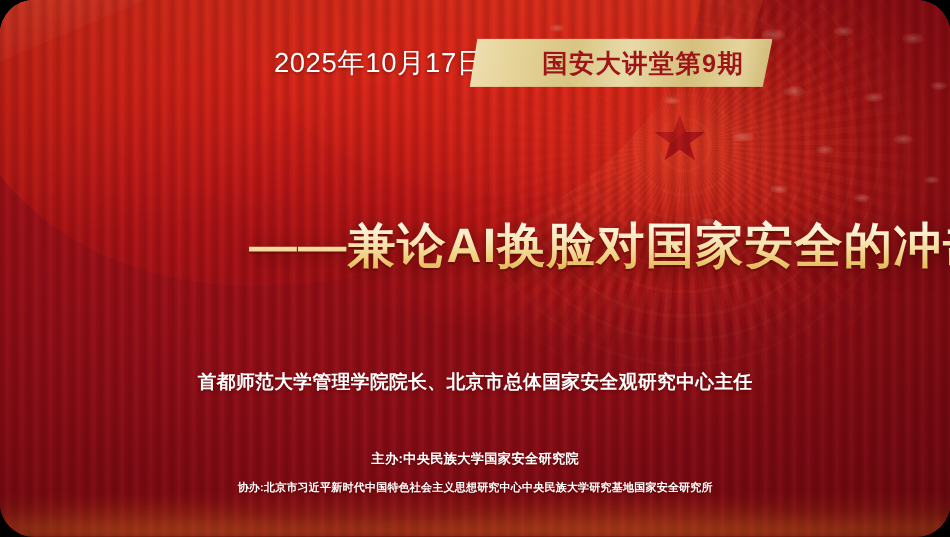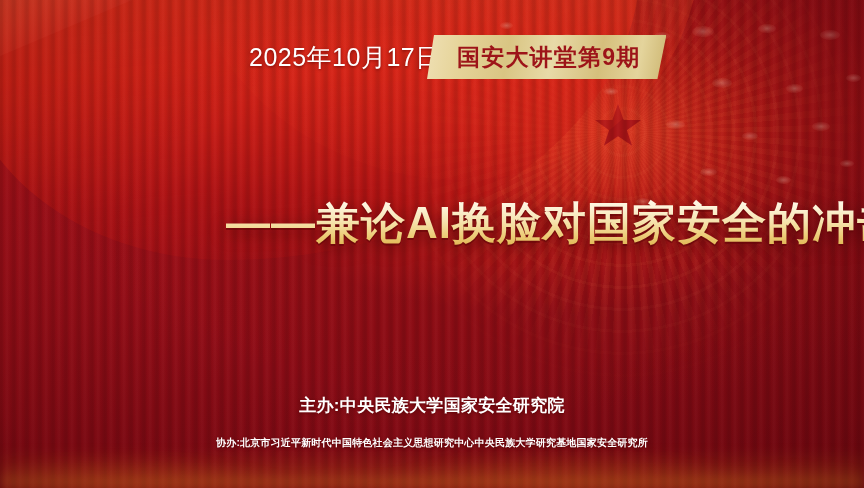--- a/index.html
+++ b/index.html
@@ -12,20 +12,21 @@
     font-family: "Liberation Sans", "DejaVu Sans", sans-serif;
   }
 
   #poster {
     position: relative;
     width: 864px;
     height: 488px;
     overflow: hidden;
     background: #8e0d14;
     user-select: none;
+    border-radius: 31px;
   }
 
   
   .bg-layer {
     position: absolute;
     inset: 0;
     pointer-events: none;
   }
 
   
@@ -229,20 +230,21 @@
         #cdb671 100%);
     clip-path: polygon(7px 0, 100% 0, calc(100% - 9px) 100%, 0 100%);
     box-shadow: 0 2px 6px rgba(70, 0, 0, 0.38);
   }
   .gold-tag-text {
     font-size: 23px;
     font-weight: bold;
     color: #9d1419;
     letter-spacing: 1.2px;
     white-space: nowrap;
+    margin-left: 36px;
   }
 
   
   .title-line {
     position: absolute;
     font-weight: bold;
     white-space: nowrap;
     letter-spacing: 1px;
     background: linear-gradient(180deg,
       #fffaf0 0%,
@@ -304,22 +306,22 @@
   .organizer {
     position: absolute;
     left: 0;
     right: 0;
     text-align: center;
     color: #ffffff;
     font-weight: bold;
     text-shadow: 0 1px 3px rgba(80, 0, 0, 0.72);
   }
   .organizer-host {
-    top: 394px;
-    font-size: 17px;
+    top: 409px;
+    font-size: 12px;
     letter-spacing: 0.3px;
   }
   .organizer-co {
     top: 436px;
     font-size: 10px;
     letter-spacing: 0.2px;
   }
 </style>
 </head>
 <body>
@@ -369,19 +371,20 @@
 
       <div class="gold-tag">
         <span class="gold-tag-text">国安大讲堂第9期</span>
       </div>
     </div>
 
 
     <div class="title-line title-line-2">——兼论AI换脸对国家安全的冲击</div>
 
 
+    <div class="affiliation">首都师范大学管理学院院长、北京市总体国家安全观研究中心主任</div>
 
     <div class="organizer organizer-host">主办:中央民族大学国家安全研究院</div>
 
     <div class="organizer organizer-co">协办:北京市习近平新时代中国特色社会主义思想研究中心中央民族大学研究基地国家安全研究所</div>
 
   </div>
 </div>
 
 </body></html>

